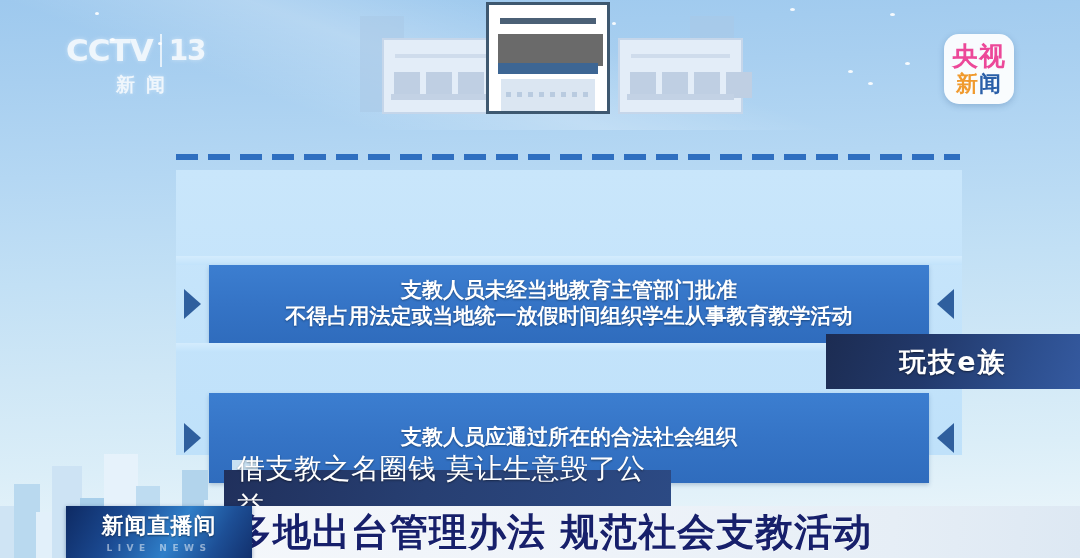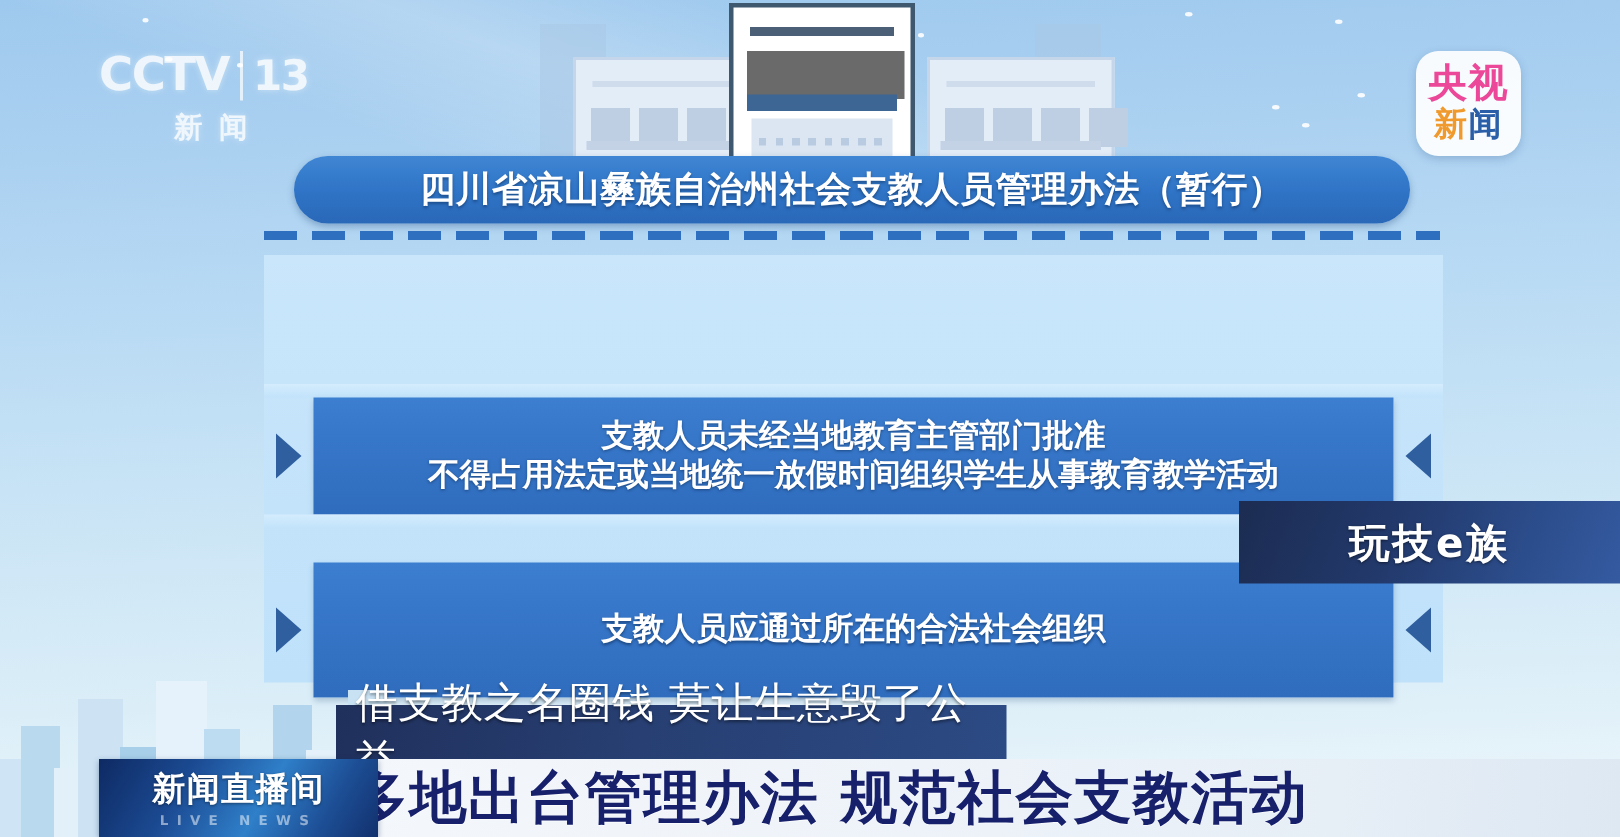--- a/index.html
+++ b/index.html
@@ -249,40 +249,37 @@
     <div class="row2">新闻</div>
   </div>
 
   <div class="newsbadge">
     <div class="l1">央视</div>
     <div class="l2">
       <span class="o">新</span><span class="b">闻</span>
     </div>
   </div>
 
-  <div class="title-pill">
-    <span>四川省凉山彝族自治州社会支教人员管理办法（暂行）</span>
-  </div>
   <div class="dashline"></div>
 
   <div class="panel" style="top:170px;height:285px;"></div>
 
   <div class="box-gap" style="top:256px;"></div>
 
   <div class="item-row" style="top:265px;height:78px;">
     <div class="tri tri-l"></div>
     <div class="item-box">
       <div class="ln ln1">支教人员未经当地教育主管部门批准</div>
       <div class="ln ln2">不得占用法定或当地统一放假时间组织学生从事教育教学活动</div>
     </div>
     <div class="tri tri-r"></div>
   </div>
   <div class="box-gap" style="top:343px;"></div>
 
-  <div class="item-row" style="top:375px;height:90px;">
+  <div class="item-row" style="top:393px;height:90px;">
     <div class="tri tri-l"></div>
     <div class="item-box">
       <div class="ln ln1">支教人员应通过所在的合法社会组织</div>
     </div>
     <div class="tri tri-r"></div>
   </div>
 
   <div class="sky-tower" style="left:0px;width:30px;height:52px;background:#cfe4f4;"></div>
   <div class="sky-tower" style="left:14px;width:26px;height:74px;background:#b9d9ef;"></div>
   <div class="sky-tower" style="left:36px;width:22px;height:46px;background:#e2f0fa;"></div>

